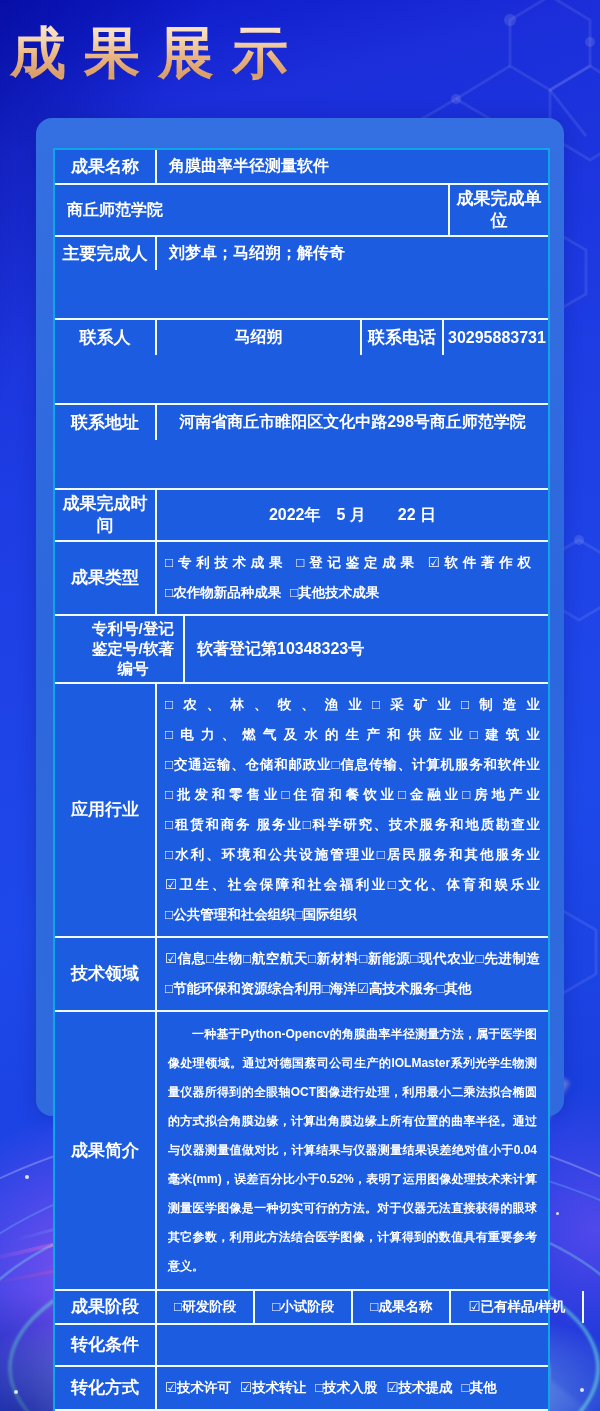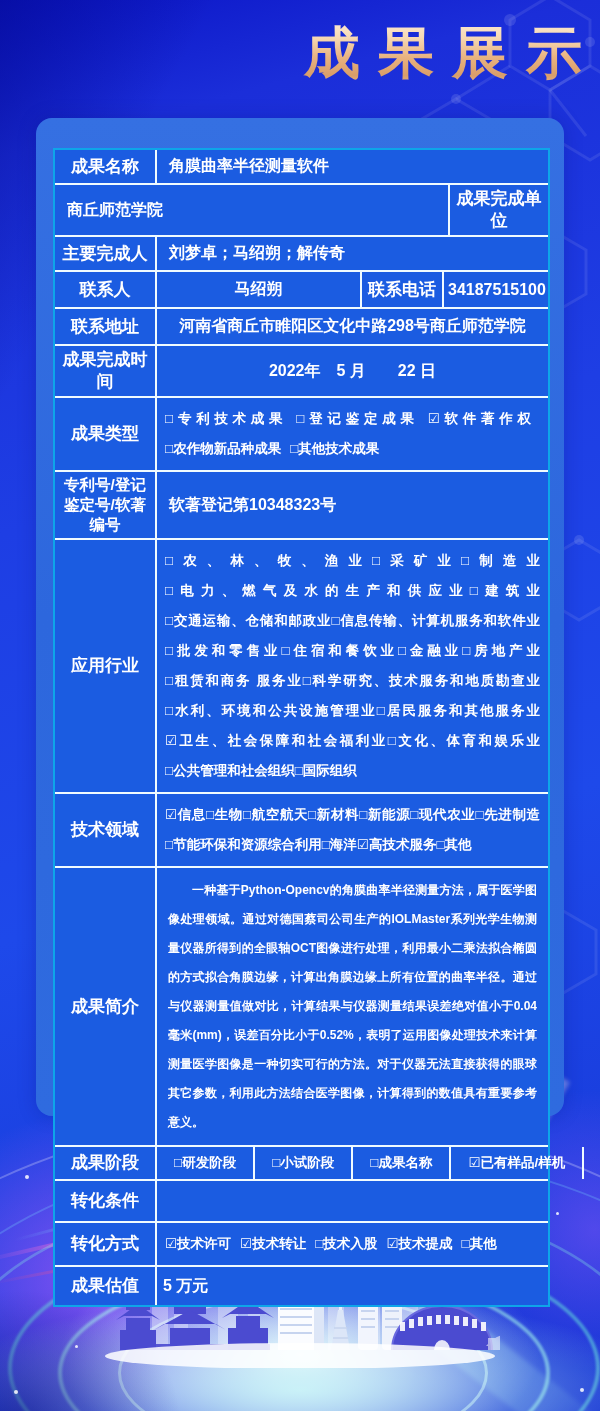--- a/index.html
+++ b/index.html
@@ -12,21 +12,21 @@
   .corner-shade{position:absolute;inset:0;z-index:1;
     background:linear-gradient(118deg,rgba(4,9,140,.55) 0%,rgba(4,9,140,0) 16%);}
   .hex{position:absolute;z-index:1;opacity:.55;}
   .decor{position:absolute;z-index:1;pointer-events:none;}
   .ring{border-radius:50%;}
   .beam{background:linear-gradient(to bottom,rgba(255,255,255,.40),rgba(255,255,255,0));filter:blur(2px);}
   .glow{border-radius:50%;}
   .star{position:absolute;width:4px;height:4px;border-radius:50%;background:rgba(255,255,255,.85);z-index:1;}
   
   .title{
-    position:absolute;top:16px;left:0;width:600px;text-align:right;z-index:3;
+    position:absolute;top:16px;left:0;width:600px;text-align:left;z-index:3;
     font-size:56px;font-weight:bold;letter-spacing:18px;padding-left:10px;box-sizing:border-box;
     background:linear-gradient(180deg,#fdeedd 0%,#f6d9b4 28%,#e8b27f 55%,#d99e69 78%,#eec79d 100%);
     -webkit-background-clip:text;background-clip:text;color:transparent;
   }
   
   .panel{position:absolute;left:36px;top:118px;width:528px;height:998px;z-index:2;
     background:linear-gradient(180deg,#3570e2 0%,#2d67dd 50%,#2f6bdf 100%);
     border-radius:16px;box-shadow:0 0 18px rgba(0,20,120,.25);}
   .tbl{position:absolute;left:53px;top:148px;width:497px;z-index:3;
     border:2px solid #0ea5e9;background:#1b5ce1;color:#ffffff;font-weight:bold;box-sizing:border-box;}
@@ -42,21 +42,21 @@
   .val.keepspace{white-space:pre;}
   .cbflow{flex:1;display:block;font-size:13.5px;line-height:30px;padding:6px 8px;
     text-align:justify;letter-spacing:0;}
   .cbflow .cb{white-space:nowrap;}
   .gapped .cb{margin-right:9px;}
   .gapped .cb:last-child{margin-right:0;}
   .para{flex:1;display:block;font-size:12px;line-height:29px;padding:8px 11px;
     text-align:justify;text-indent:2em;}
   .optcell{justify-content:center;text-align:center;font-size:13.5px;padding:2px 17px;white-space:nowrap;}
   
-  .h33{min-height:33px;} .h35{min-height:35px;} .h48{min-height:48px;} .h52{min-height:52px;}
+  .h33{min-height:33px;} .h35{min-height:35px;margin-top:48px;} .h48{min-height:48px;padding-left:28px;} .h52{min-height:52px;}
   .h180{min-height:182px;} .h232{min-height:234px;} .h32{min-height:32px;} .h40{min-height:40px;} .h38{min-height:38px;}
   
   .w205{flex:0 0 205px;} .w82{flex:0 0 82px;}
   .w72{flex:0 0 72px;} .w75{flex:0 0 75px;} .w78{flex:0 0 78px;} .w105{flex:0 0 107px;}
 </style>
 </head>
 <body>
 
 <div class="corner-shade"></div>
 
@@ -98,21 +98,21 @@
 
   <div class="trow h33">
     <div class="cell lbl">主要完成人</div>
     <div class="cell val">刘梦卓；马绍朔；解传奇</div>
   </div>
 
   <div class="trow h35">
     <div class="cell lbl">联系人</div>
     <div class="cell val center w205">马绍朔</div>
     <div class="cell lbl w82" style="flex:0 0 82px;">联系电话</div>
-    <div class="cell val center">34187515100</div>
+    <div class="cell val center">30295883731</div>
   </div>
 
   <div class="trow h35">
     <div class="cell lbl">联系地址</div>
     <div class="cell val center">河南省商丘市睢阳区文化中路298号商丘师范学院</div>
   </div>
 
   <div class="trow h35">
     <div class="cell lbl">成果完成时间</div>
     <div class="cell val center keepspace">2022年　5 月　　22 日</div>

